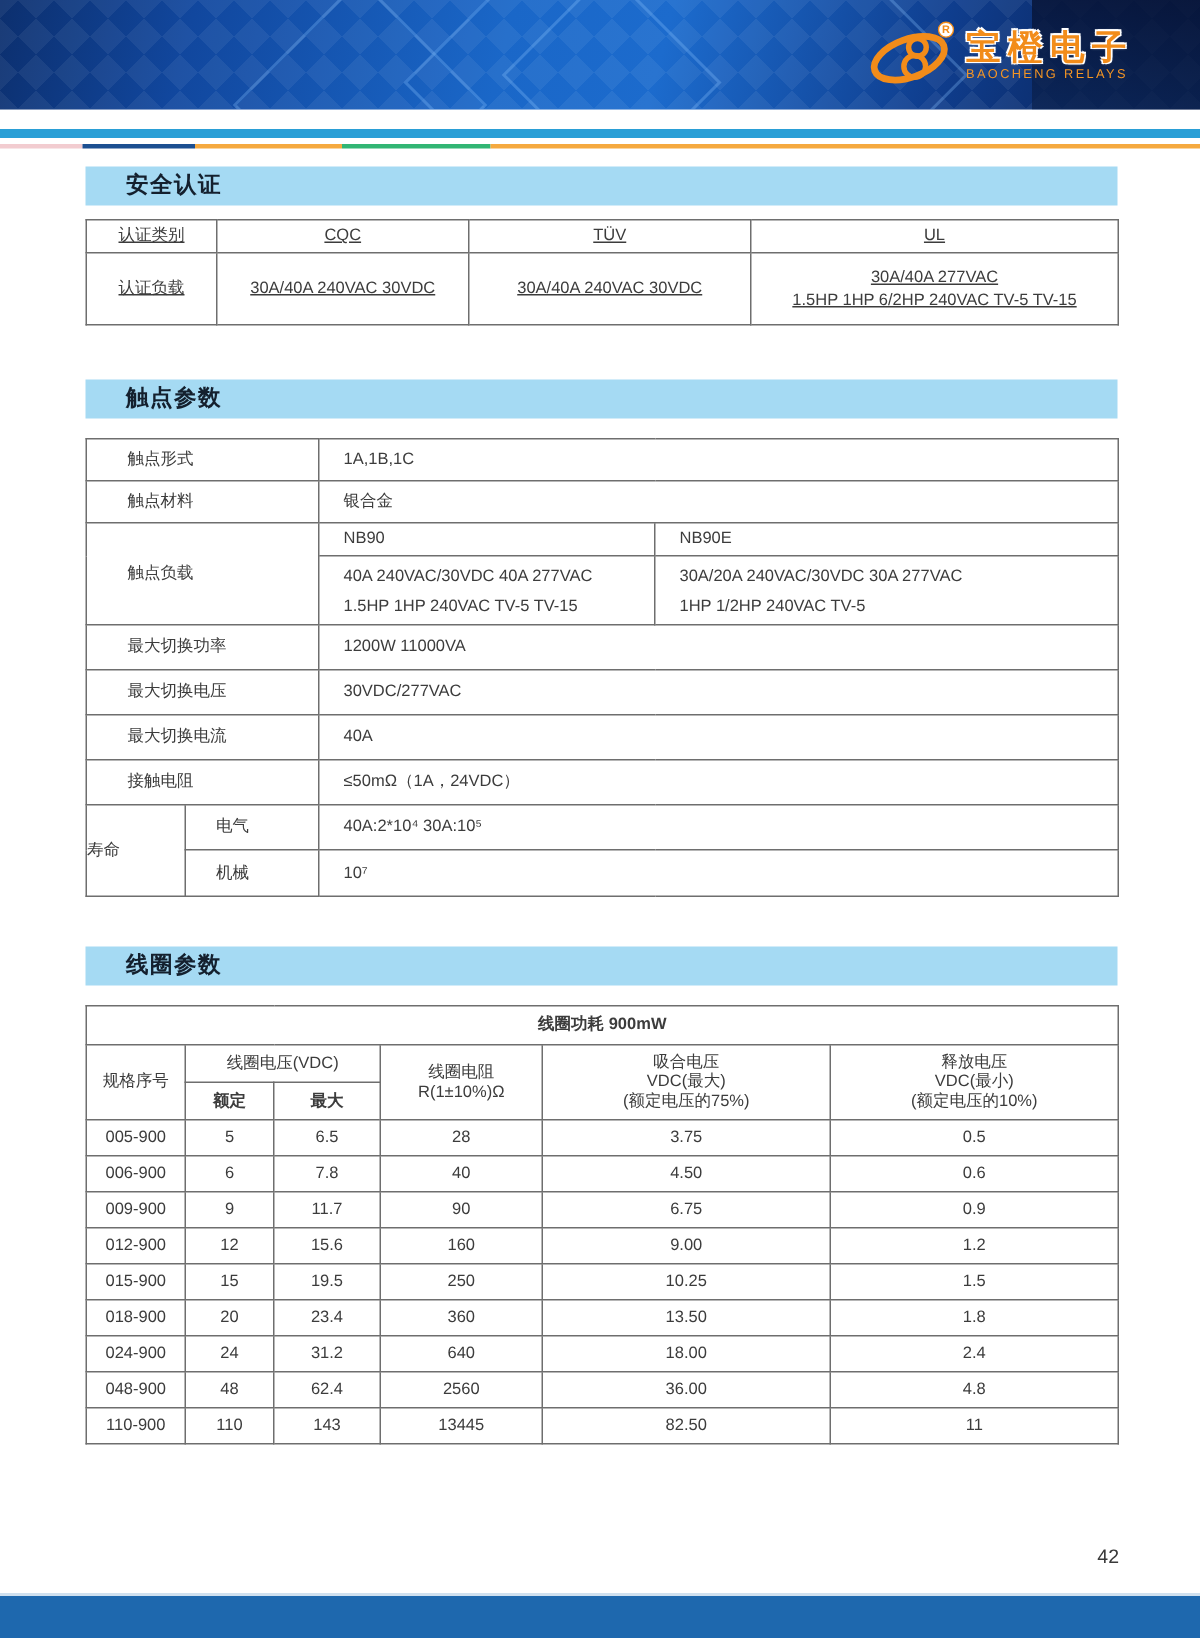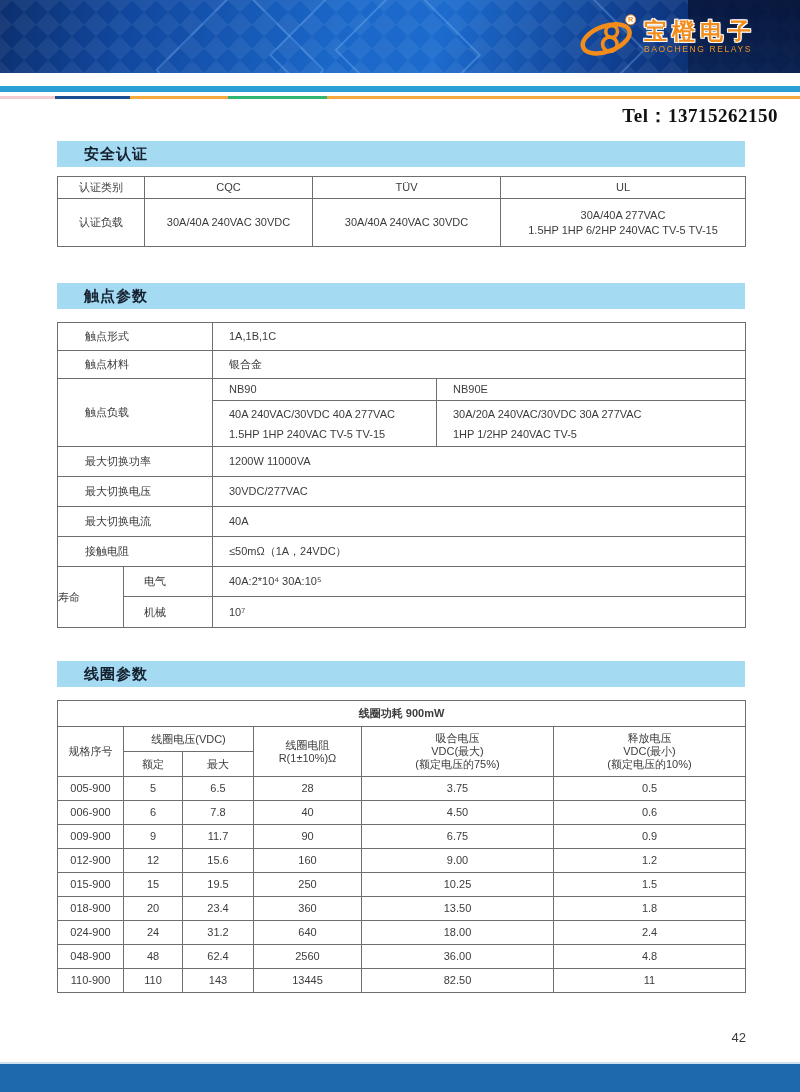--- a/index.html
+++ b/index.html
@@ -67,38 +67,38 @@
   
   table {
     width:688px; margin-left:57px; border-collapse:collapse; table-layout:fixed;
     font-size:11px; color:#3c3c3c;
   }
   td { border:1px solid #6e6e6e; }
   .prelines { white-space:pre-line; }
 
   
   .t-safety { margin-top:9px; }
-  .t-safety td { text-align:center; vertical-align:middle; line-height:15px; }
+  .t-safety td { text-align:center; vertical-align:middle; line-height:15px;text-decoration:underline; }
   .t-safety .hrow td { height:22px; }
   .t-safety .vrow td { height:48px; }
 
   
   .t-contact { margin-top:13px; }
   .t-contact td { vertical-align:middle; padding-left:16px; line-height:15px; }
   .t-contact td.lab { padding-left:27px; }
   .t-contact td.center { text-align:left; padding-left:0; }
   .t-contact td.sub { padding-left:20px; }
   .t-contact td.lines { line-height:20px; }
 
   
   .t-coil { margin-top:13px; }
   .t-coil td { text-align:center; vertical-align:middle; line-height:13px; padding:2px 0; }
   .t-coil .power td { height:26px;font-weight:bold; }
   .t-coil .h2 td { height:25px; }
-  .t-coil .h3 td { height:25px; }
+  .t-coil .h3 td { height:25px;font-weight:bold; }
   .t-coil tbody td { height:24px; }
 
   
   .page-num {
     position:absolute; top:1030px; right:54px;
     font-size:13px; color:#3a3a3a;
   }
   .footer-bar {
     position:absolute; left:0; right:0; bottom:0; height:30px;
     background:#1e68ae; border-top:2px solid #cfe0ef;
@@ -131,21 +131,20 @@
 
   <div class="stripe-cyan"></div>
   <div class="stripe-multi">
       <span style="background: rgb(242, 204, 208); width: 6.9%;"></span>
       <span style="background: rgb(28, 79, 145); width: 9.4%;"></span>
       <span style="background: rgb(245, 169, 63); width: 12.2%;"></span>
       <span style="background: rgb(49, 181, 115); width: 12.4%;"></span>
       <span style="background: rgb(245, 169, 63); width: 59.1%;"></span>
     </div>
 
-  <div class="tel-line">Tel：13715262150</div>
 
   <div class="section-bar sb-safety">安全认证</div>
 
   <table class="t-safety">
     <colgroup>
         <col style="width:87px">
         <col style="width:168px">
         <col style="width:188px">
         <col style="width:245px">
       </colgroup>

